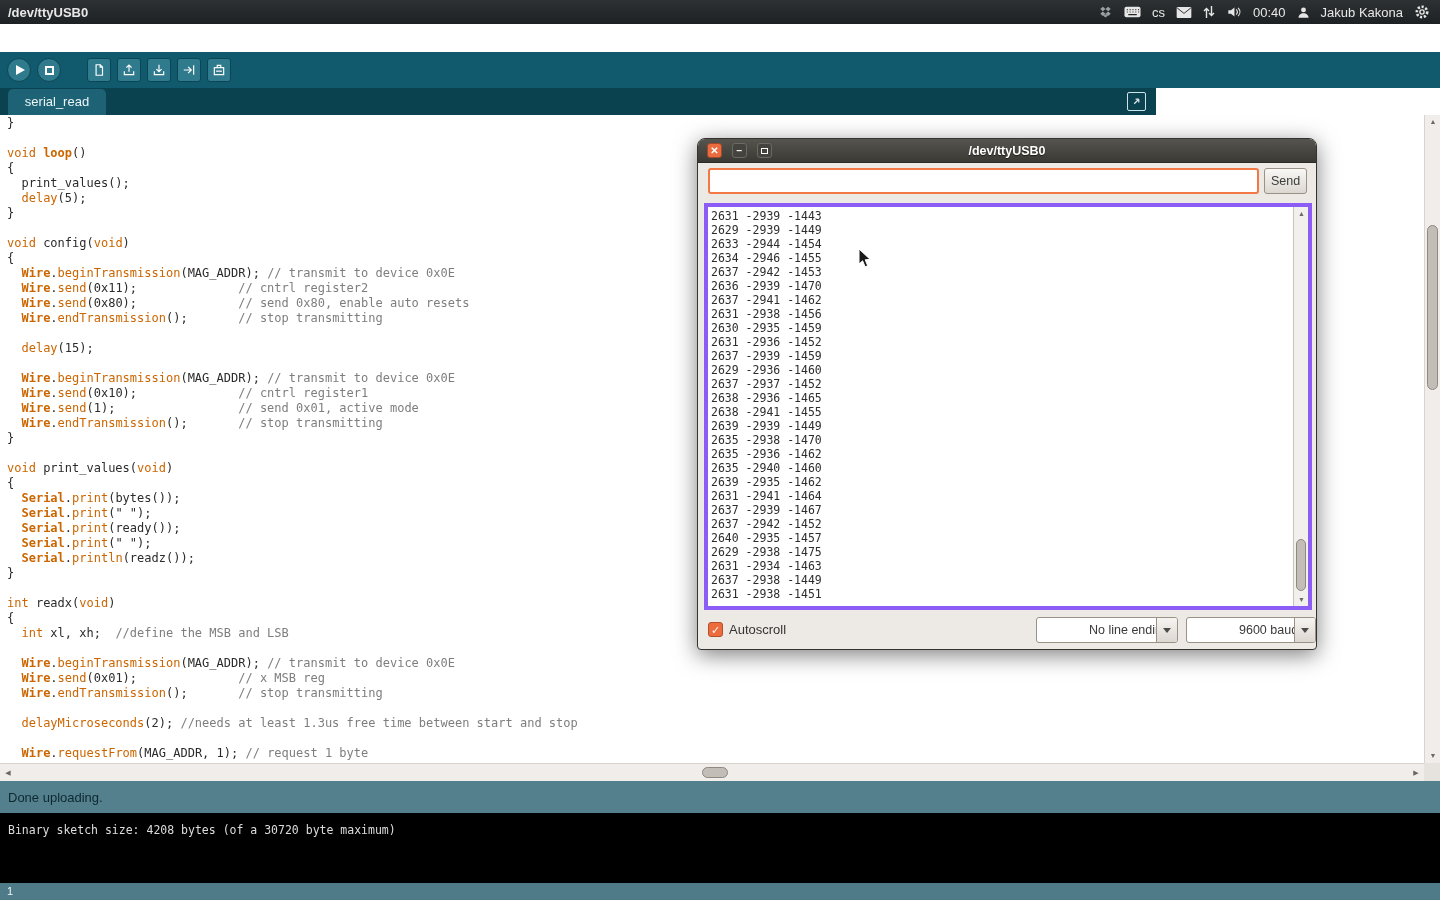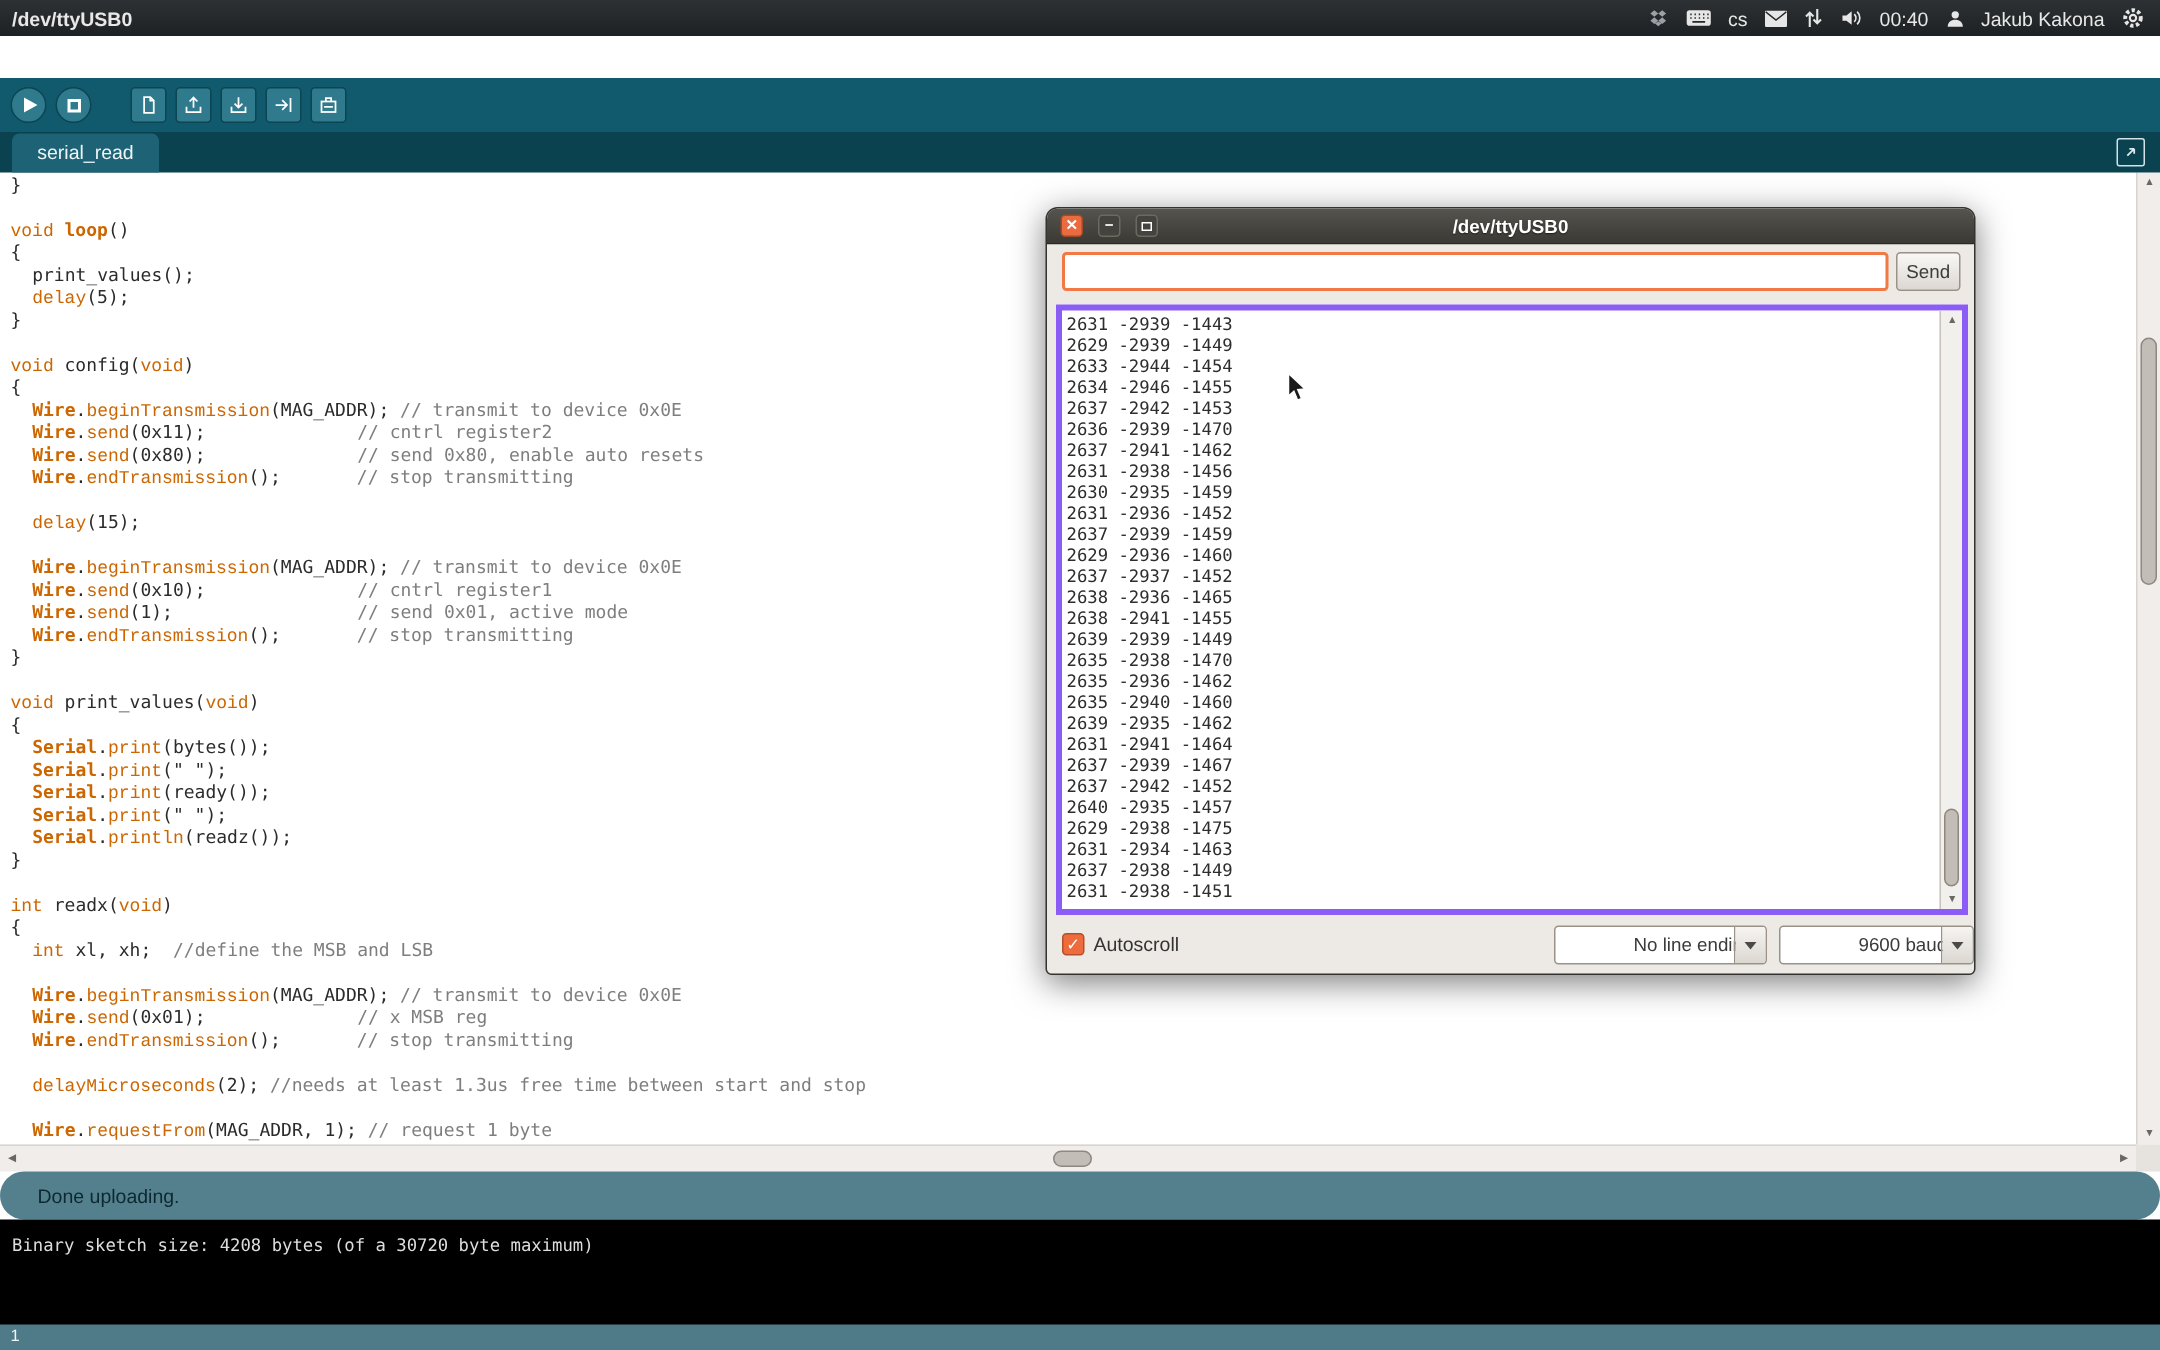--- a/index.html
+++ b/index.html
@@ -24,54 +24,54 @@
   #toolbar { position:absolute; left:0; top:52px; width:1440px; height:36px;
              background:#115A6D; display:flex; align-items:center; gap:6px; padding-left:7px; z-index:5; }
   .tb-btn { width:24px; height:24px; background:#2F7A8C; border:1px solid #0C4553;
             display:flex; align-items:center; justify-content:center; }
   .tb-round { border-radius:50%; }
   .tb-square { border-radius:3px; }
   .tb-gap { width:14px; }
   .tb-play { width:0; height:0; border-left:9px solid #fff; border-top:5.5px solid transparent; border-bottom:5.5px solid transparent; margin-left:2px; }
   .tb-stop { width:9px; height:9px; border:2px solid #fff; }
 
-  #tabbar { position:absolute; left:0; top:88px; width:1440px; height:27px; background:#0A4250; z-index:5; }
+  #tabbar { position:absolute; left:0; top:88px; width:1156px; height:27px; background:#0A4250; z-index:5; }
   #tab-active { position:absolute; left:8px; top:1px; width:98px; height:26px; background:#1D6375;
                 border-radius:5px 5px 0 0; color:#EDF5F7; font-size:13px; text-align:center; line-height:26px; }
   #tab-menu-btn { position:absolute; right:10px; top:4px; width:19px; height:19px; background:#0A4250;
                   border:1px solid #CFE3E8; border-radius:2px; display:flex; align-items:center; justify-content:center; }
 
   
   #editor { position:absolute; left:0; top:115px; width:1424px; height:648px; background:#FFFFFF;
             overflow:hidden; padding:1px 0 0 7px; cursor:text; }
   .code-line { font-family:"DejaVu Sans Mono", monospace; font-size:12px; line-height:15px;
                height:15px; white-space:pre; }
   .tok-p { color:#2B2B2B; }
-  .tok-k { color:#CC6600;font-family:Liberation Mono, monospace; }
+  .tok-k { color:#CC6600; }
   .tok-b { color:#CC6600; font-weight:bold; }
   .tok-c { color:#7E7E7E; }
 
   
   #vscroll { position:absolute; right:0; top:115px; width:16px; height:648px;
              background:#F0EDEA; border-left:1px solid #D8D3CD; }
   .sb-arrow { position:absolute; left:0; width:16px; height:14px; color:#6B6762; font-size:7px;
               text-align:center; line-height:14px; }
   #vthumb { position:absolute; left:2px; top:110px; width:11px; height:165px;
             background:#C2BDB6; border:1px solid #8E8881; border-radius:6px; }
   #hscroll { position:absolute; left:0; top:763px; width:1424px; height:18px;
              background:#F0EDEA; border-top:1px solid #D8D3CD; }
   .hsb-arrow { position:absolute; top:0; width:16px; height:18px; color:#6B6762; font-size:7px;
                text-align:center; line-height:18px; }
   #hthumb { position:absolute; left:702px; top:3px; width:26px; height:11px;
             background:#C2BDB6; border:1px solid #8E8881; border-radius:6px; }
   #sb-corner { position:absolute; right:0; top:763px; width:16px; height:18px; background:#E6E2DD; }
 
   
   #statusbar { position:absolute; left:0; top:781px; width:1440px; height:32px; background:#54808E;
-               color:#0D2830; font-size:13px; display:flex; align-items:center; padding-left:25px;border-radius:16px; }
+               color:#0D2830; font-size:13px; display:flex; align-items:center; padding-left:8px; }
   #console { position:absolute; left:0; top:813px; width:1440px; height:80px; background:#000;
              color:#DDDDDD; font-family:"DejaVu Sans Mono", monospace; font-size:11.5px;
              padding:10px 0 0 8px; }
   #bottomstrip { position:absolute; left:0; top:883px; width:1440px; height:17px; background:#4F7B89;
                  color:#EDF5F7; font-size:11px; line-height:17px; padding-left:7px; }
 
   
   #serial-window { position:absolute; left:697px; top:138px; width:620px; height:512px;
                    background:#EDEAE5; border:1px solid #35332F; border-radius:8px 8px 4px 4px;
                    box-shadow:0 5px 22px rgba(0,0,0,0.5); z-index:20; }

